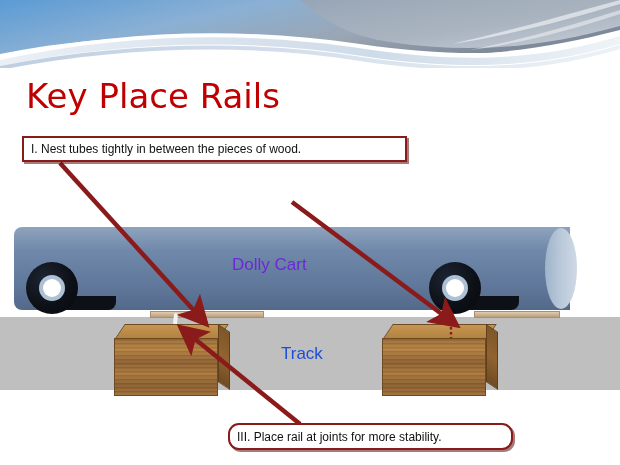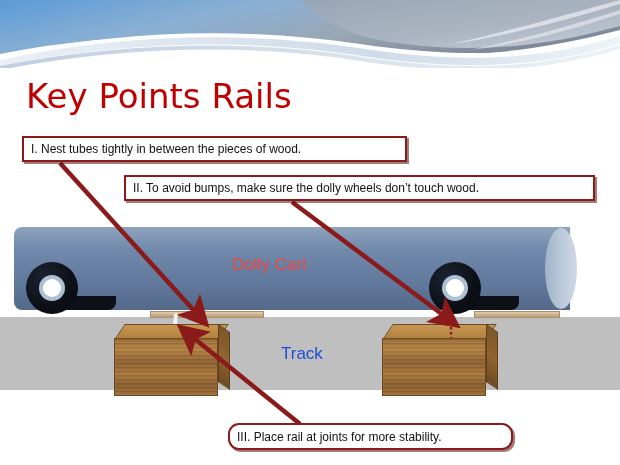--- a/index.html
+++ b/index.html
@@ -78,21 +78,21 @@
     width: 32px;
     height: 81px;
     background: linear-gradient(to right, #9fb3c9 0%, #b8c7d8 45%, #cfd9e5 100%);
     border-radius: 50% / 50%;
   }
   #cart-label {
     position: absolute;
     left: 232px;
     top: 255px;
     font-size: 17px;
-    color: #ef4444;
+    color: #6d28d9;
     font-family: "Liberation Sans", sans-serif;
     white-space: nowrap;
   }
 
   
   .wheel {
     position: absolute;
     width: 52px;
     height: 52px;
   }
@@ -270,21 +270,21 @@
       <path d="M0,66 C130,41 252,40 362,57 C468,73 546,67 620,45 L620,49
                C546,71 466,77 360,61 C250,44 130,45 0,70 Z" fill="url(#gSoft)" opacity="0.75"></path>
 
       <path d="M620,4 C560,22 505,36 452,44 C505,32 562,16 620,0 Z" fill="#FFFFFF" opacity="0.55"></path>
       <path d="M620,14 C566,32 516,44 470,50 C520,40 570,26 620,10 Z" fill="#FFFFFF" opacity="0.45"></path>
 
       <rect x="0" y="68" width="620" height="4" fill="#FFFFFF"></rect>
     </svg>
   </div>
 
-  <div id="title">Key Points Rails</div>
+  <div id="title">Key Place Rails</div>
 
   <div id="illustration">
 
     <div id="track-band-main" class="track-band"></div>
 
     <div id="cart-body-fill"></div>
     <div id="cart-cap"></div>
     <div id="cart-label">Dolly Cart</div>
 
     <div id="fender-left" class="fender"></div>
@@ -331,20 +331,17 @@
     <line x1="292" y1="202" x2="447" y2="318" stroke="#8B1A1A" stroke-width="4.5" marker-end="url(#ah)"></line>
 
     <line x1="451" y1="312" x2="451" y2="338" stroke="#8B1A1A" stroke-width="2.4" stroke-dasharray="2.5 2.5"></line>
 
     <line x1="300" y1="424" x2="190" y2="335" stroke="#8B1A1A" stroke-width="4.5" marker-end="url(#ah)"></line>
   </svg>
 
   <div id="callout-1" class="callout">
     <span>I. Nest tubes tightly in between the pieces of wood.</span>
   </div>
-  <div id="callout-2" class="callout">
-    <span>II. To avoid bumps, make sure the dolly wheels don’t touch wood.</span>
-  </div>
   <div id="callout-3" class="callout">
     <span>III. Place rail at joints for more stability.</span>
   </div>
 
 </div>
 
 </body></html>

